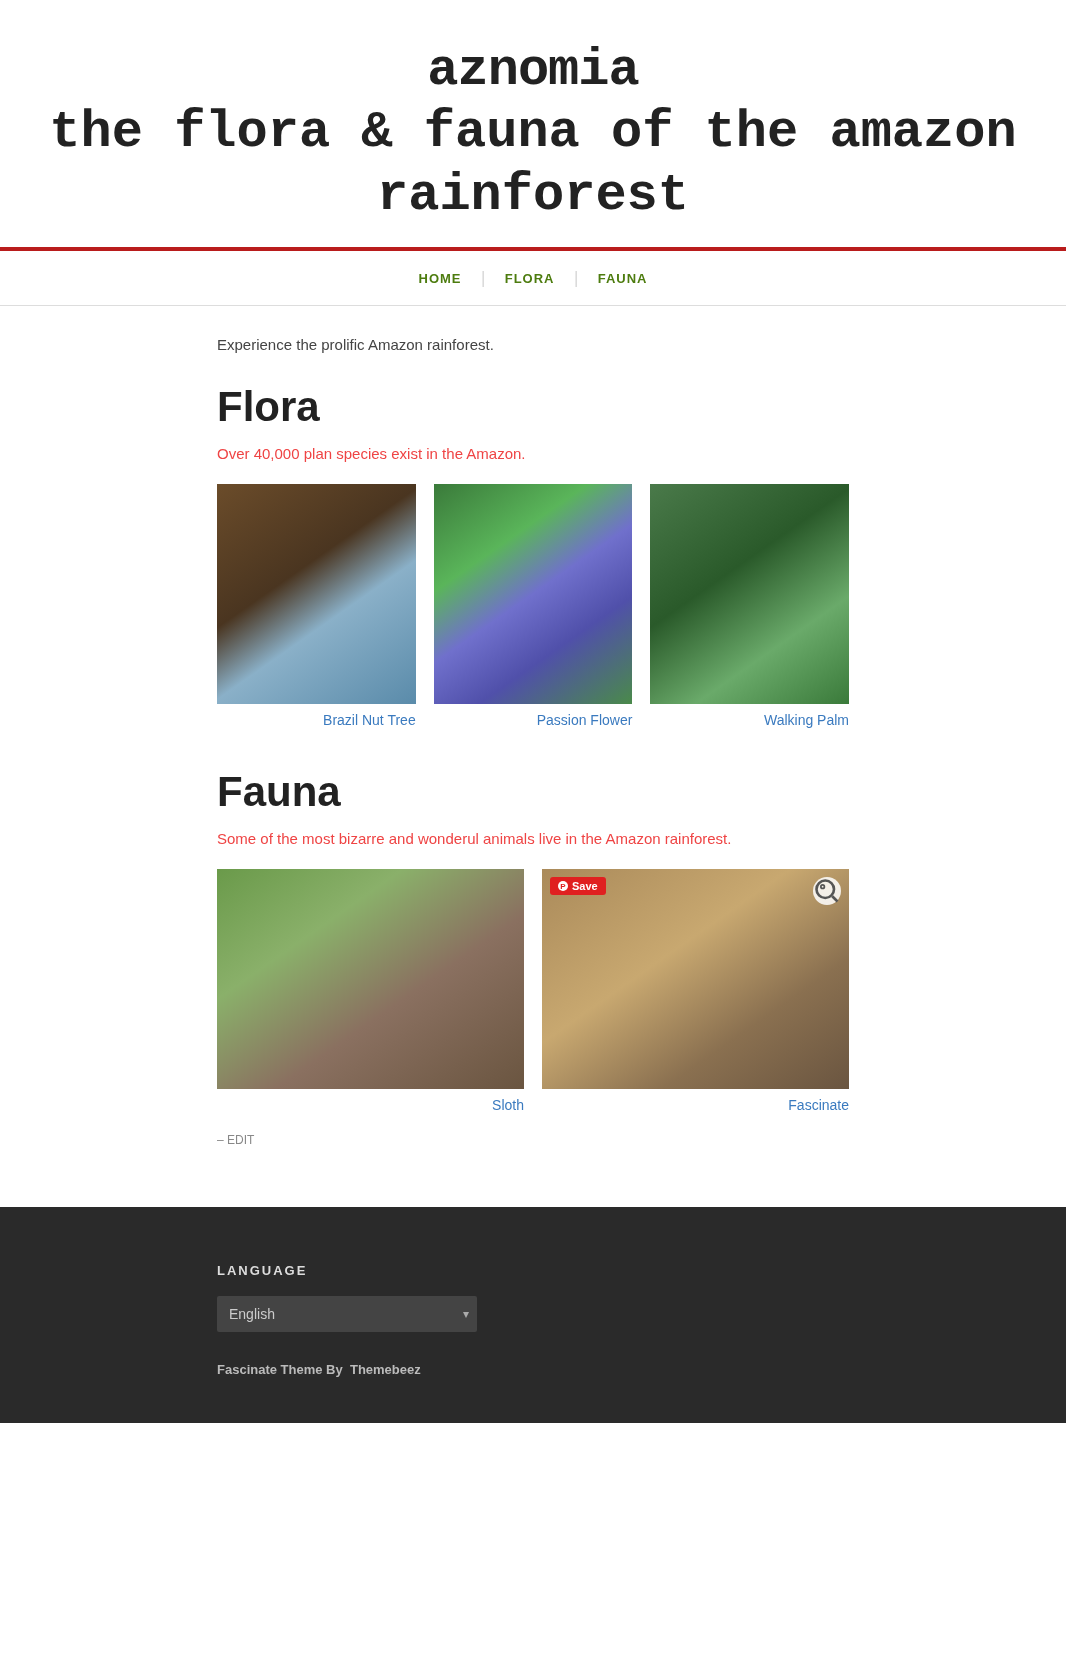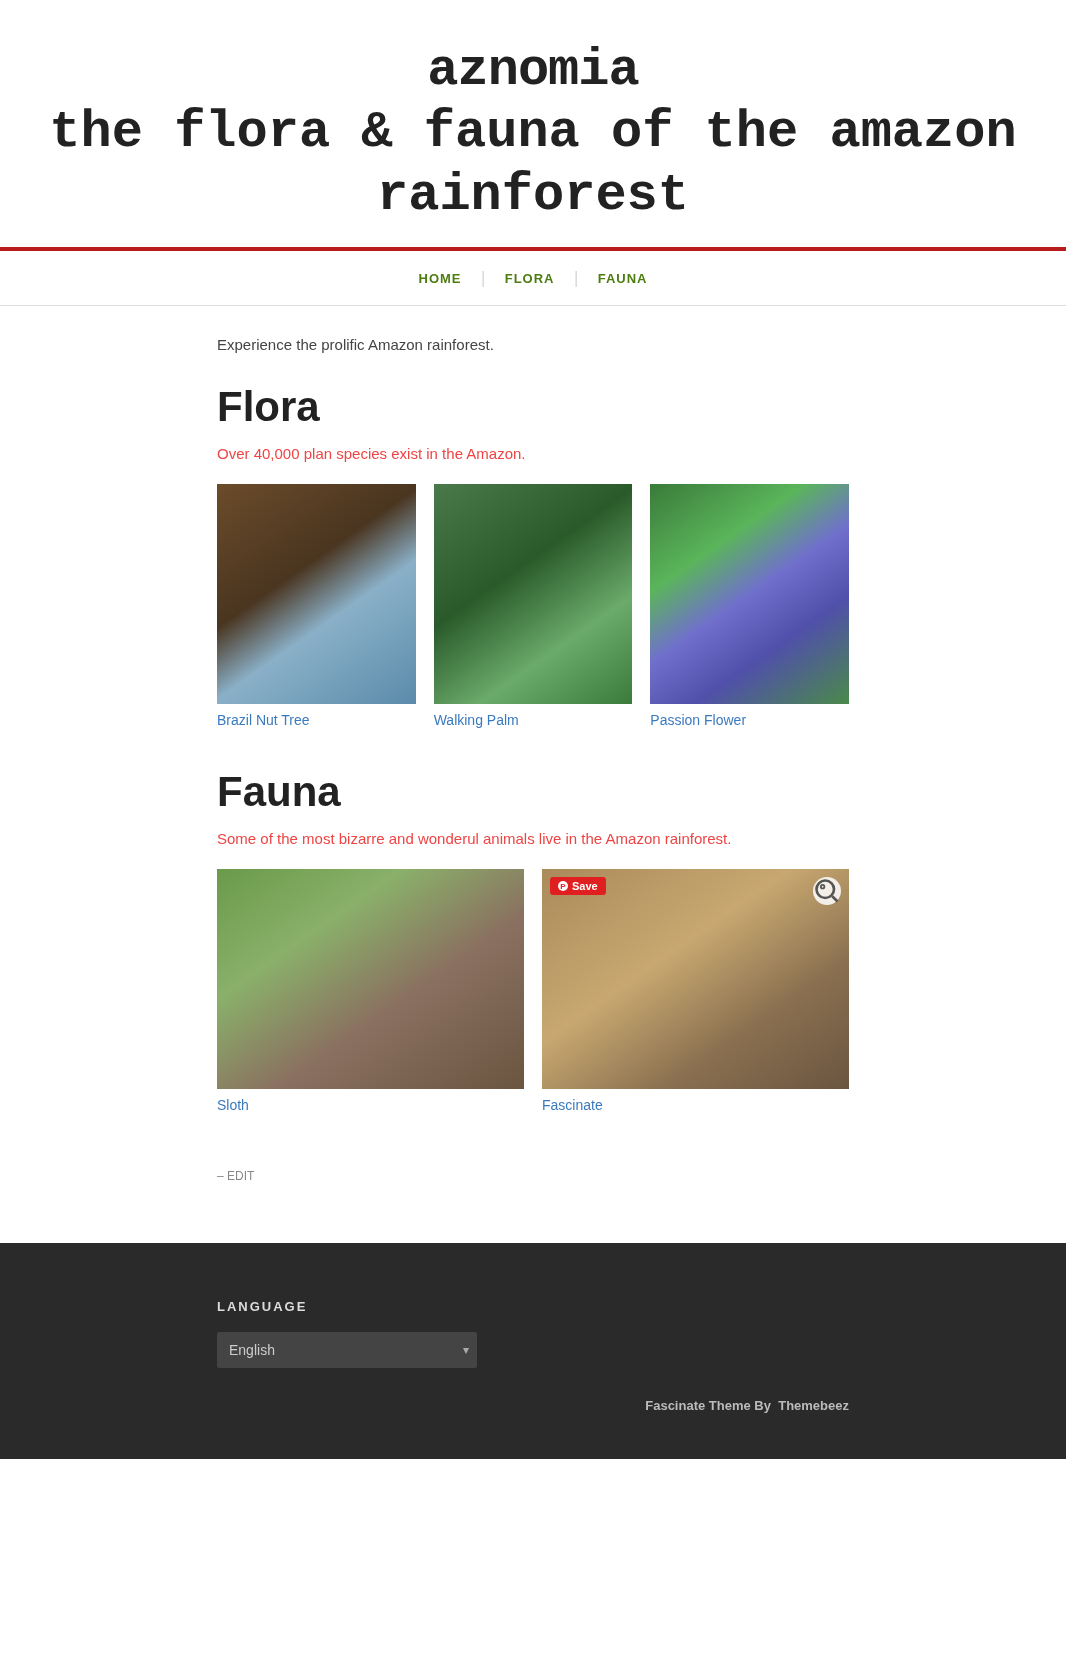--- a/index.html
+++ b/index.html
@@ -18,40 +18,40 @@
     
     .content { max-width: 820px; margin: 0 auto; padding: 0 94px; }
     .intro-text { font-size: 15px; color: #444; margin-bottom: 30px; font-family: Arial, sans-serif; }
 
     
     .section-heading { font-size: 42px; font-weight: 900; color: #222; margin-bottom: 14px; margin-top: 10px; font-family: Arial, sans-serif; }
     .section-desc { font-size: 15px; color: #ef4444; margin-bottom: 22px; font-family: Arial, sans-serif; }
 
     
     .image-grid { display: flex; gap: 18px; margin-bottom: 10px; }
-    .image-item { flex: 1; display: flex; flex-direction: column; align-items: flex-start; }
+    .image-item { flex: 1; display: flex; flex-direction: column; align-items: flex-end; }
     .image-box { width: 100%; height: 220px; background: #ccc; overflow: hidden; position: relative; }
     .image-box svg { width: 100%; height: 100%; }
     .image-caption { font-size: 14px; color: #3a7abf; margin-top: 8px; font-family: Arial, sans-serif; text-decoration: none; }
 
     
     .save-badge { position: absolute; top: 8px; left: 8px; background: #e02020; color: #fff; font-size: 11px; font-weight: 700; padding: 3px 8px; border-radius: 3px; font-family: Arial, sans-serif; display: flex; align-items: center; gap: 4px; z-index: 2; }
     .lens-icon { position: absolute; top: 8px; right: 8px; background: rgba(255,255,255,0.85); border-radius: 50%; width: 28px; height: 28px; display: flex; align-items: center; justify-content: center; z-index: 2; }
 
     
-    .edit-link { font-size: 12px; color: #888; margin-top: 56px; margin-bottom: 60px; font-family: Arial, sans-serif; }
+    .edit-link { font-size: 12px; color: #888; margin-top: 20px; margin-bottom: 60px; font-family: Arial, sans-serif; }
 
     
     footer { background: #2a2a2a; color: #aaa; padding: 40px 0 30px; margin-top: 0; }
     .footer-inner { max-width: 820px; margin: 16px auto; padding: 0 94px; }
     .footer-lang-title { font-size: 13px; font-weight: 700; letter-spacing: 2px; color: #ddd; margin-bottom: 18px; font-family: Arial, sans-serif; text-align: left; }
     .lang-select-wrap { position: relative; display: inline-block; width: 260px; }
     .lang-select { width: 100%; padding: 10px 30px 10px 12px; font-size: 14px; background: #444; color: #ccc; border: none; border-radius: 2px; appearance: none; font-family: Arial, sans-serif; cursor: pointer; }
     .lang-arrow { position: absolute; right: 8px; top: 50%; transform: translateY(-50%); color: #aaa; font-size: 12px; pointer-events: none; }
-    .footer-credit { text-align: right; font-size: 13px; color: #777; margin-top: 30px; font-family: Arial, sans-serif; }
+    .footer-credit { text-align: left; font-size: 13px; color: #777; margin-top: 30px; font-family: Arial, sans-serif; }
     .footer-credit span { color: #bbb; font-weight: 700; }
 
     
     .img-brazil-nut { background: linear-gradient(145deg, #6b4c2a 0%, #4a3520 40%, #8ab0c8 60%, #5a8baa 100%); }
     .img-passion-flower { background: linear-gradient(145deg, #3a7a3a 0%, #5ab55a 30%, #7070cc 50%, #5050aa 70%, #4a8a4a 100%); }
     .img-walking-palm { background: linear-gradient(145deg, #4a7a4a 0%, #2a5a2a 40%, #6aaa6a 70%, #3a7a3a 100%); }
     .img-sloth { background: linear-gradient(145deg, #6a9a4a 0%, #8ab06a 30%, #8a7060 60%, #6a5540 100%); }
     .img-peanut-bug { background: linear-gradient(145deg, #4a7a2a 0%, #6a9a3a 40%, #8aaa5a 60%, #5a8a3a 100%); }
     .img-kinkajou { background: linear-gradient(145deg, #aa8a5a 0%, #c8a870 40%, #8a7050 70%, #6a5540 100%); }
   </style>
@@ -77,26 +77,26 @@
 
   <h2 class="section-heading">Flora</h2>
   <p class="section-desc">Over 40,000 plan species exist in the Amazon.</p>
 
   <div class="image-grid">
     <div class="image-item">
       <div class="image-box img-brazil-nut"></div>
       <a class="image-caption" href="#">Brazil Nut Tree</a>
     </div>
     <div class="image-item">
+      <div class="image-box img-passion-flower"></div>
+      <a class="image-caption" href="#">Passion Flower</a>
+    </div>
+    <div class="image-item">
       <div class="image-box img-walking-palm"></div>
       <a class="image-caption" href="#">Walking Palm</a>
-    </div>
-    <div class="image-item">
-      <div class="image-box img-passion-flower"></div>
-      <a class="image-caption" href="#">Passion Flower</a>
     </div>
   </div>
 
   <h2 class="section-heading" style="margin-top:40px;">Fauna</h2>
   <p class="section-desc">Some of the most bizarre and wonderul animals live in the Amazon rainforest.</p>
 
   <div class="image-grid">
     <div class="image-item">
       <div class="image-box img-sloth"></div>
       <a class="image-caption" href="#">Sloth</a>

